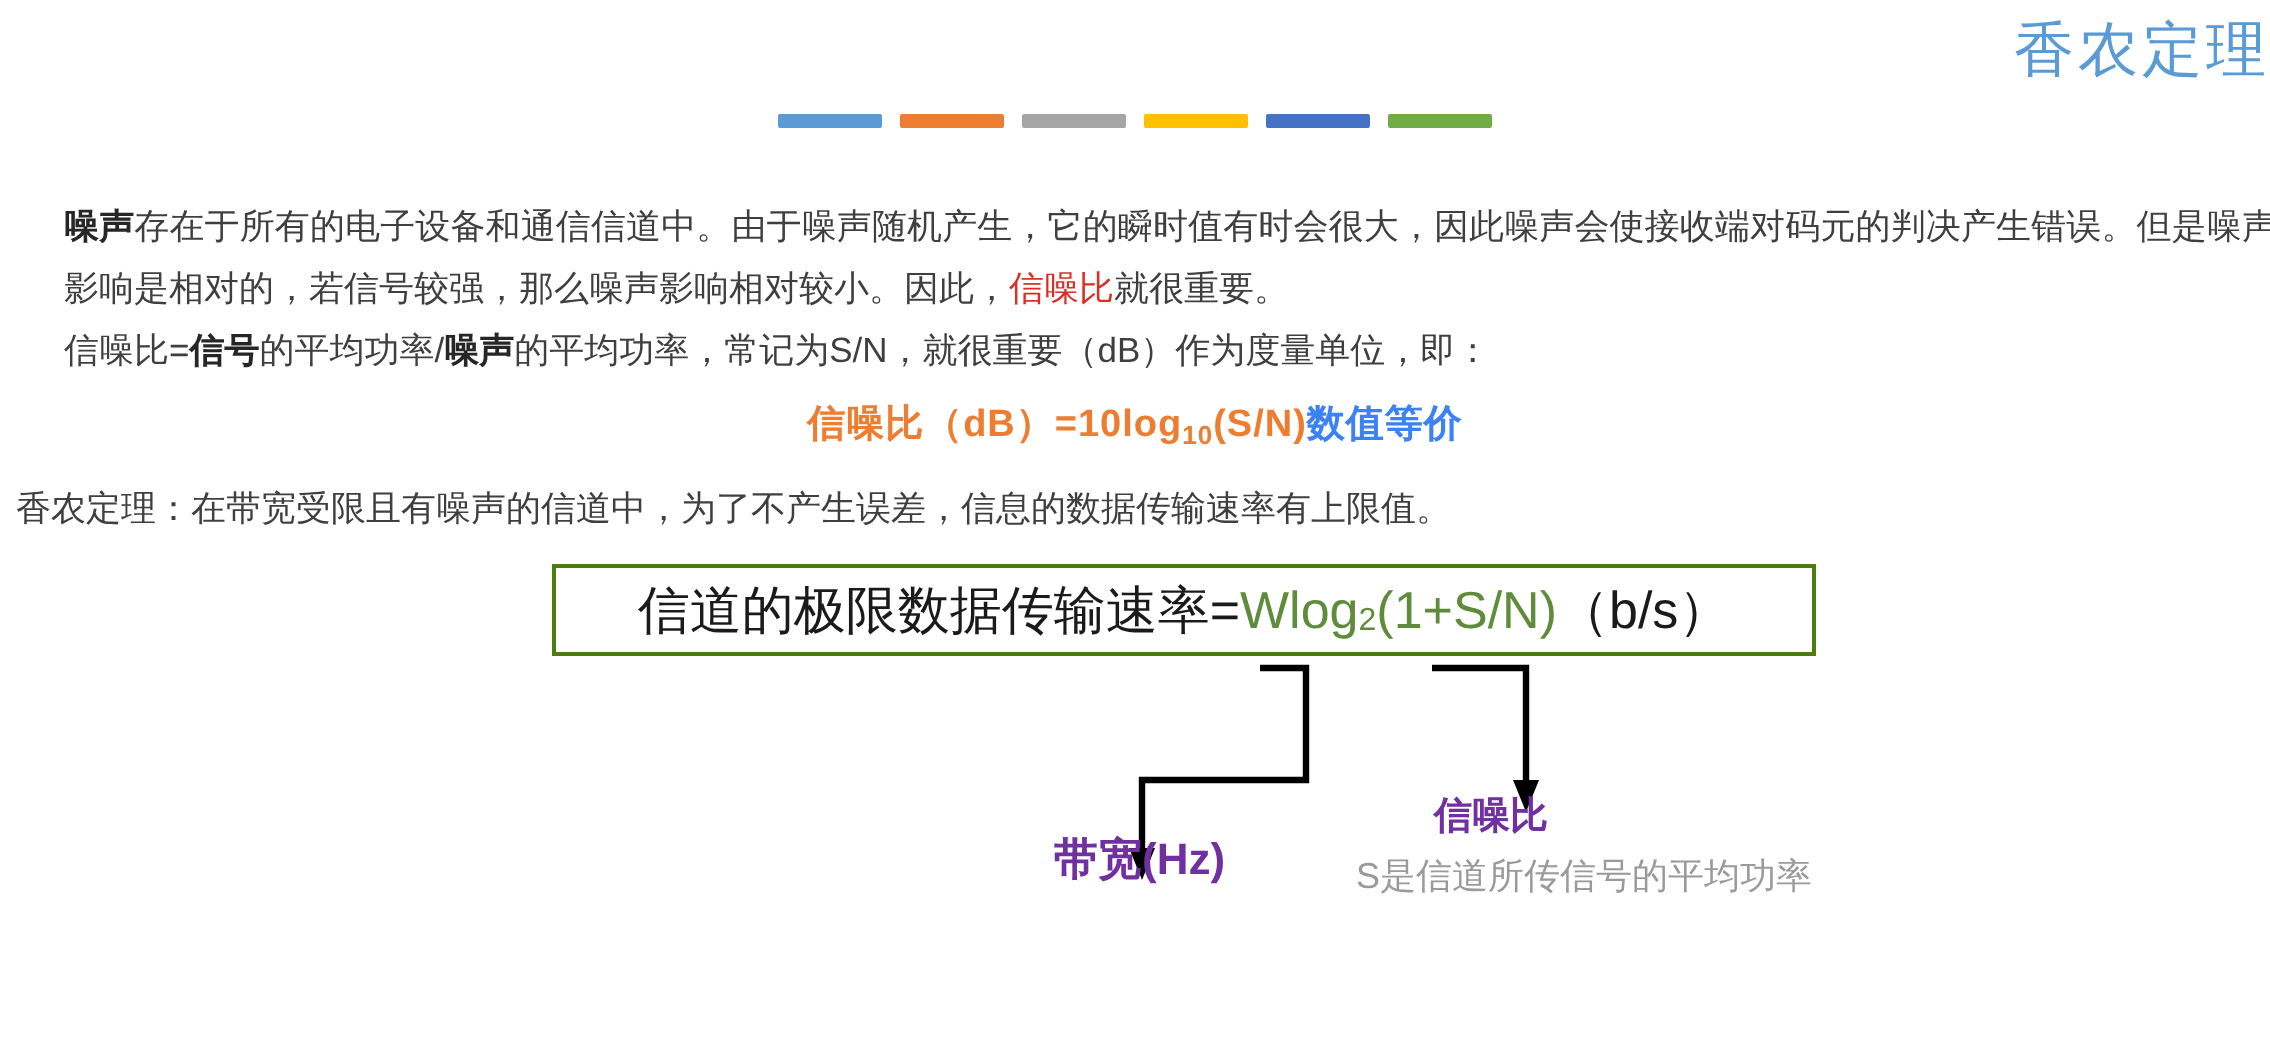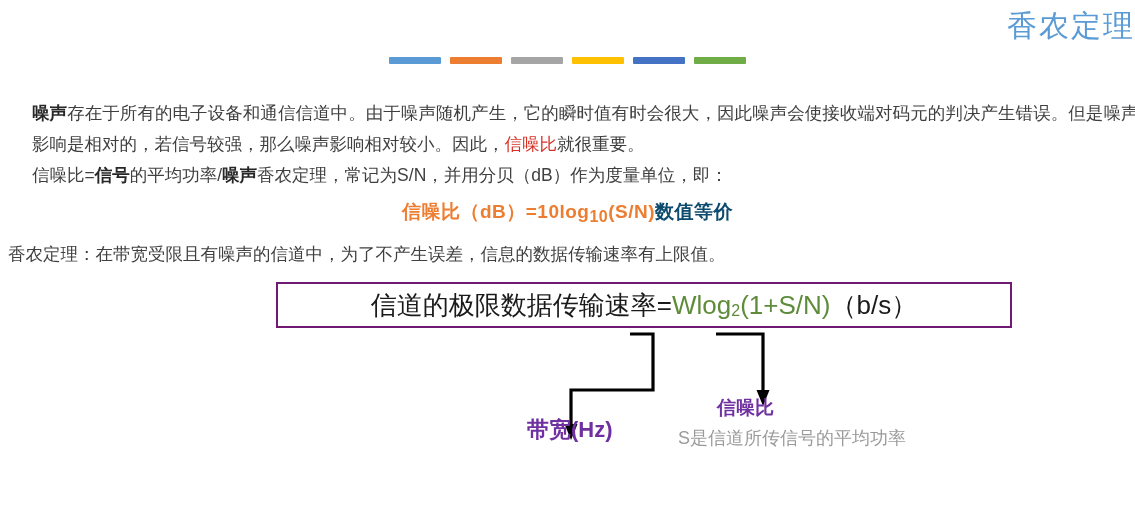--- a/index.html
+++ b/index.html
@@ -66,46 +66,46 @@
     position: absolute;
     top: 199px;
     left: 0;
     width: 1135px;
     text-align: center;
     font-size: 19px;
     font-weight: bold;
     color: #ED7D31;
     letter-spacing: 0.5px;
   }
-  .formula-orange .lighter { color: #0c4a6e; text-align: center; }
+  .formula-orange .lighter { color: #3b82f6; text-align: center; }
   .formula-orange sub {
-    font-size: 16px;
+    font-size: 13px;
     vertical-align: baseline;
     position: relative;
     top: 4px;
   }
 
   
   .shannon-line {
     position: absolute;
     left: 8px;
     top: 240px;
     font-size: 17.5px;
     line-height: 28px;
     color: #3f3f3f;
   }
 
   
   .boxed-formula {
     position: absolute;
     left: 276px;
     top: 282px;
-    width: 736px;
+    width: 632px;
     height: 46px;
-    border: 2px solid #701a75;
+    border: 2px solid #4d7c0f;
     box-sizing: border-box;
     display: flex;
     align-items: center;
     justify-content: center;
     font-size: 26px;
     color: #1a1a1a;
     white-space: pre;
   }
   .boxed-formula .green { color: #5E8C3A; }
   .boxed-formula sub {
@@ -164,21 +164,21 @@
   <span class="bar" style="background: rgb(91, 155, 213);"></span>
   <span class="bar" style="background: rgb(237, 125, 49);"></span>
   <span class="bar" style="background: rgb(165, 165, 165);"></span>
   <span class="bar" style="background: rgb(255, 192, 0);"></span>
   <span class="bar" style="background: rgb(68, 114, 196);"></span>
   <span class="bar" style="background: rgb(112, 173, 71);"></span>
 </div>
 
 <div class="para">
   <b>噪声</b><span>存在于所有的电子设备和通信信道中。由于噪声随机产生，它的瞬时值有时会很大，因此噪声会使接收端对码元的判决产生错误。但是噪声的影响是相对的，若信号较强，那么噪声影响相对较小。因此，</span><span class="red">信噪比</span><span>就很重要。</span><br>
-  <span>信噪比=</span><b>信号</b><span>的平均功率/</span><b>噪声</b><span>香农定理，常记为S/N，并用分贝（dB）作为度量单位，即：</span>
+  <span>信噪比=</span><b>信号</b><span>的平均功率/</span><b>噪声</b><span>的平均功率，常记为S/N，就很重要（dB）作为度量单位，即：</span>
 </div>
 
 <div class="formula-orange">
   <span>信噪比（dB）=10log</span><sub>10</sub><span>(S/N)</span><span class="lighter">数值等价</span>
 </div>
 
 <div class="shannon-line">香农定理：在带宽受限且有噪声的信道中，为了不产生误差，信息的数据传输速率有上限值。</div>
 
 <div class="boxed-formula">
   <span>信道的极限数据传输速率=</span><span class="green">Wlog</span><sub class="green">2</sub><span class="green">(1+S/N)</span><span>（b/s）</span>

